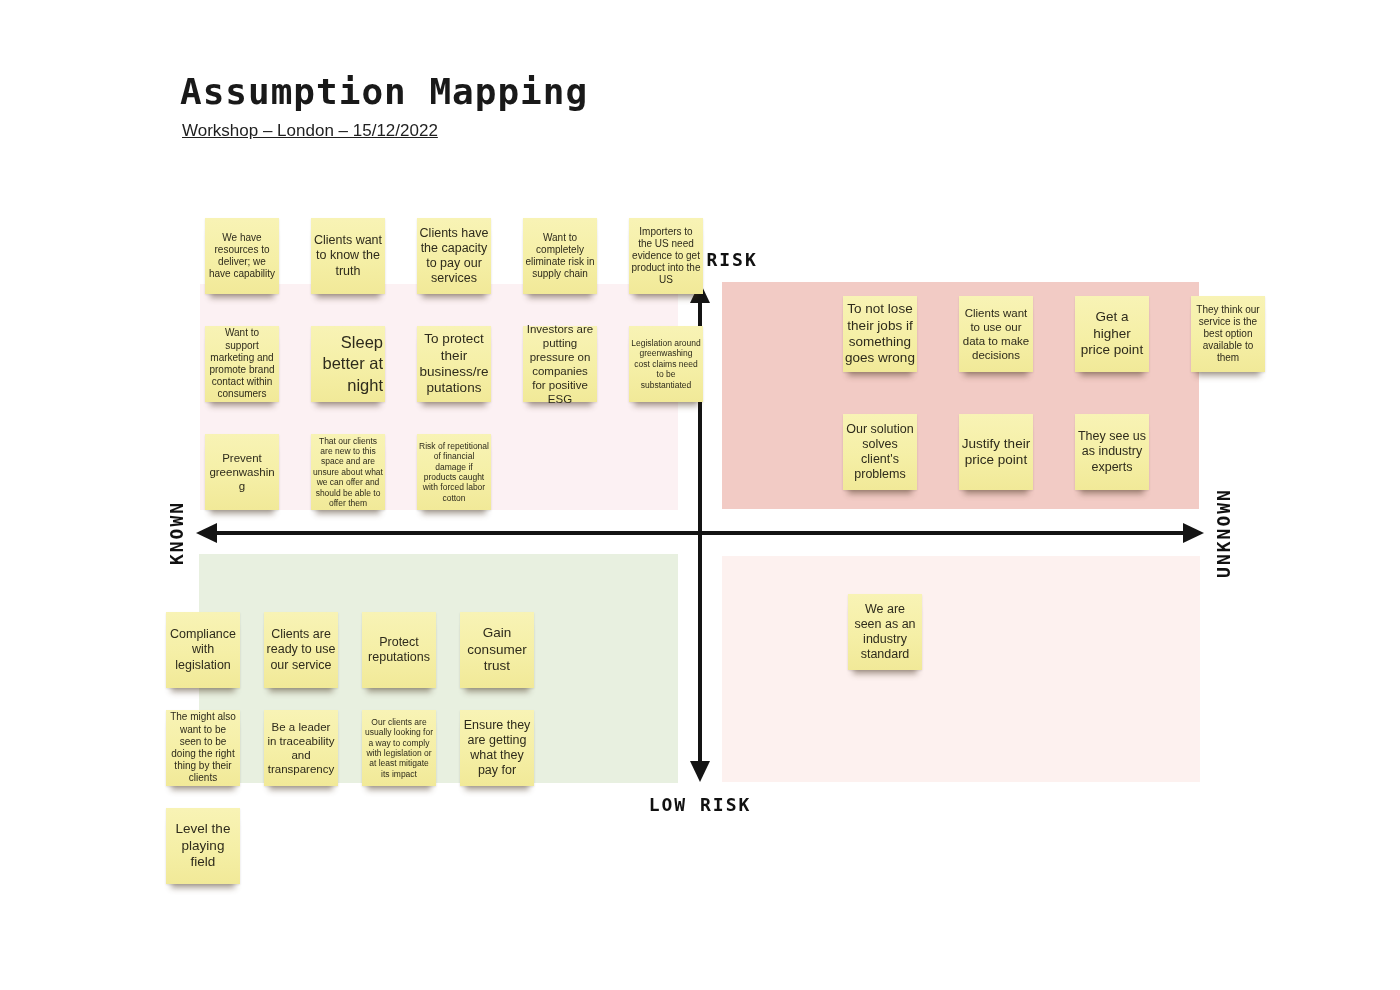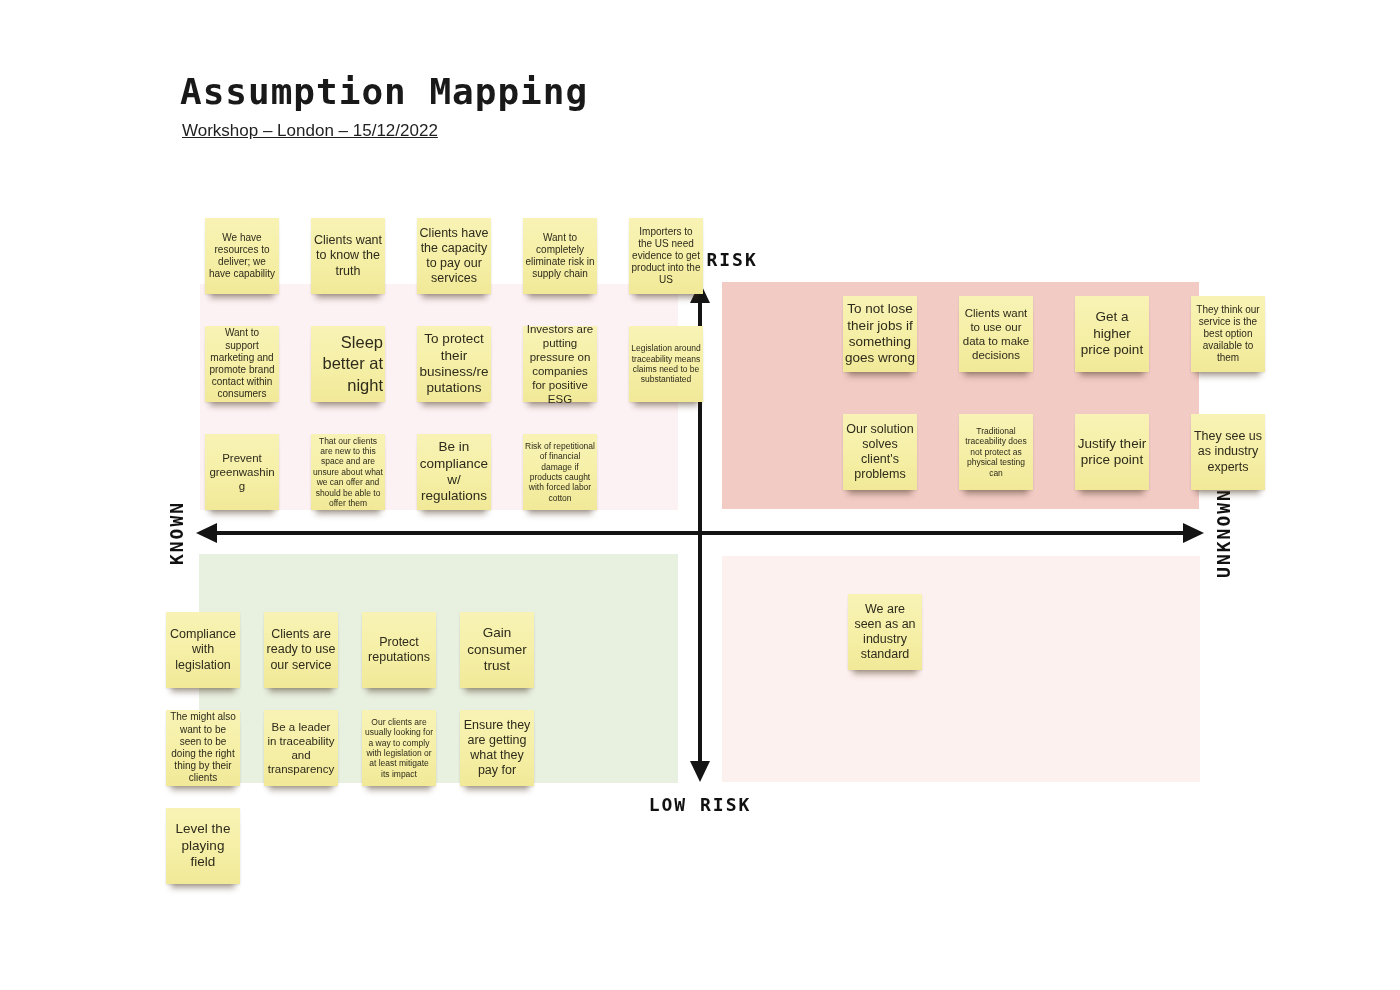--- a/index.html
+++ b/index.html
@@ -104,53 +104,47 @@
       <div class="note size-xl">
         <span>Sleep better at night</span>
       </div>
       <div class="note size-l">
         <span>To protect their business/reputations</span>
       </div>
       <div class="note size-m">
         <span>Investors are putting pressure on companies for positive ESG</span>
       </div>
       <div class="note size-xs">
-        <span>Legislation around traceability means claims need to be substantiated</span>
+        <span>Legislation around greenwashing cost claims need to be substantiated</span>
       </div>
       <div class="note size-m">
         <span>Prevent greenwashing</span>
       </div>
       <div class="note size-xs">
         <span>That our clients are new to this space and are unsure about what we can offer and should be able to offer them</span>
-      </div>
-      <div class="note size-l">
-        <span>Be in compliance w/ regulations</span>
       </div>
       <div class="note size-xs">
         <span>Risk of repetitional of financial damage if products caught with forced labor cotton</span>
       </div>
     </div>
   <div class="notes-grid tr">
       <div class="note size-l">
         <span>To not lose their jobs if something goes wrong</span>
       </div>
       <div class="note size-m">
         <span>Clients want to use our data to make decisions</span>
       </div>
       <div class="note size-l">
         <span>Get a higher price point</span>
       </div>
       <div class="note size-s">
         <span>They think our service is the best option available to them</span>
       </div>
       <div class="note size-ml">
         <span>Our solution solves client's problems</span>
-      </div>
-      <div class="note size-xs">
-        <span>Traditional traceability does not protect as physical testing can</span>
       </div>
       <div class="note size-l">
         <span>Justify their price point</span>
       </div>
       <div class="note size-ml">
         <span>They see us as industry experts</span>
       </div>
     </div>
   <div class="notes-grid bl">
       <div class="note size-ml">

